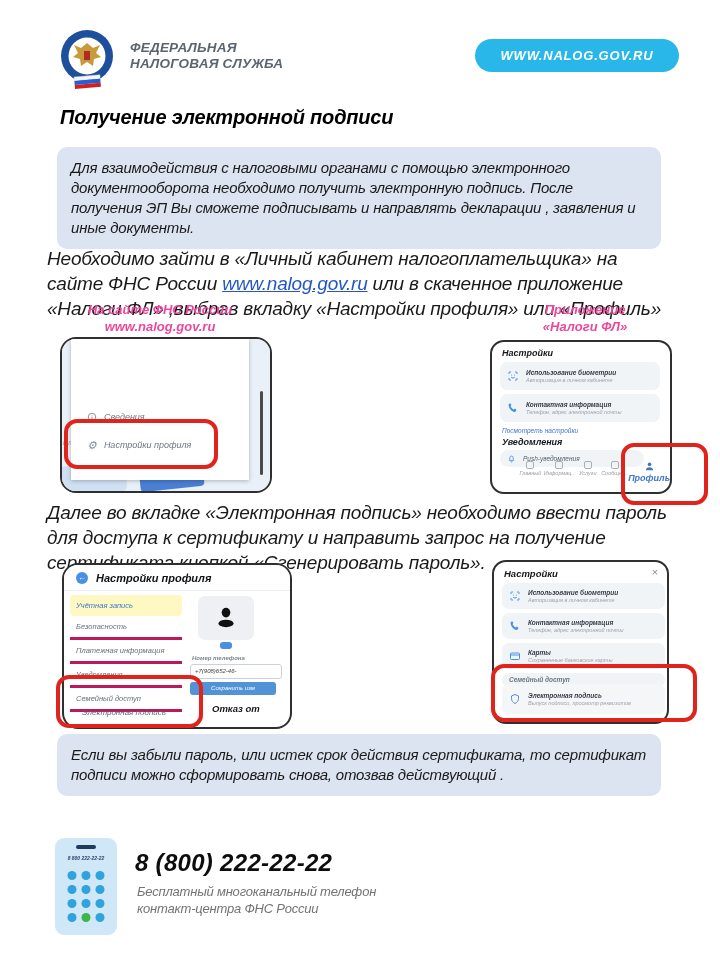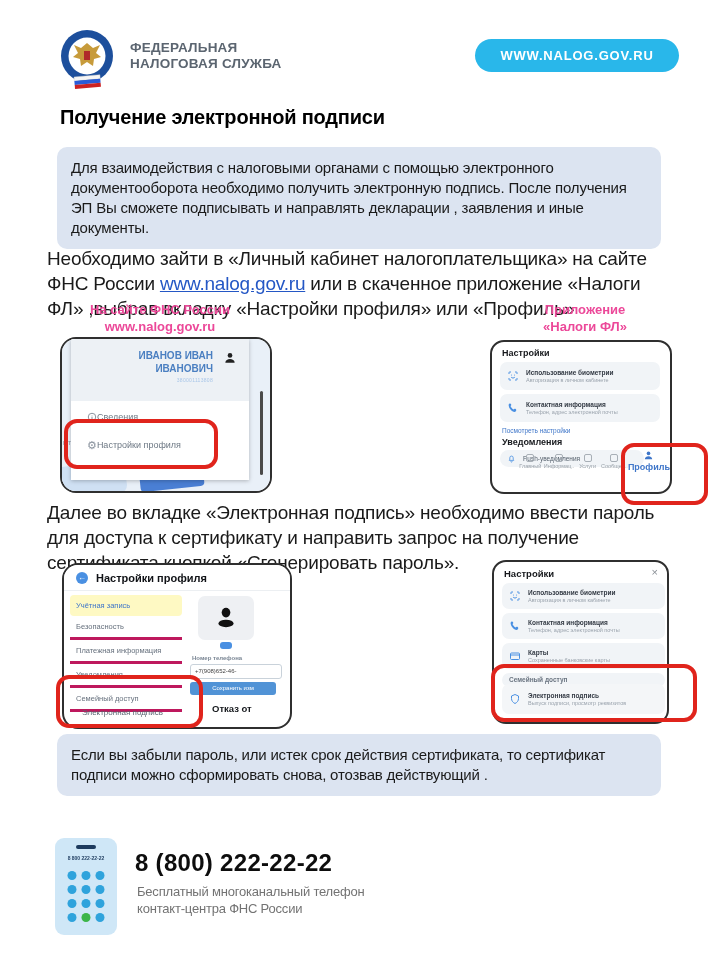--- a/index.html
+++ b/index.html
@@ -1,18 +1,18 @@
 <!DOCTYPE html>
 <html><head>
 <meta charset="utf-8">
 <style>
   html,body { margin:0; padding:0; background:#fff; }
   .page {
     position:relative; width:720px; height:960px; background:#ffffff;
-    font-family:"Liberation Sans", sans-serif; color:#111; overflow:hidden;
+    font-family:"Liberation Sans", sans-serif; color:#111; overflow:hidden;font-style:italic;
   }
   .abs { position:absolute; }
 
   
   .org-name { font-weight:bold; font-size:13.5px; color:#5b6570; line-height:16px; letter-spacing:.2px; }
   .site-btn {
     width:204px; height:33px; background:#29b7ea; border-radius:17px;
     color:#fff; font-weight:bold; font-size:13px; letter-spacing:.8px;
     display:flex; align-items:center; justify-content:center; cursor:pointer;
   }
@@ -34,30 +34,30 @@
   
   .s1-under { position:absolute; inset:0; background:#e9f0f8; }
   .s1-frag { position:absolute; left:1px; top:100px; font-size:7px; color:#8a95a3; }
   .s1-blob1 { position:absolute; left:-6px; bottom:-6px; width:70px; height:34px; background:#cfe0f3; border-radius:8px; transform:rotate(-8deg); }
   .s1-blob2 { position:absolute; left:78px; bottom:2px; width:64px; height:16px; background:#4a7fd4; border-radius:4px; transform:rotate(-6deg); }
   .s1-panel { position:absolute; left:9px; top:0; width:178px; height:141px; background:#fff; box-shadow:0 1px 4px rgba(0,0,0,.25); }
   .s1-head { position:absolute; left:0; top:0; right:0; height:62px; background:#edf1f5; }
   .s1-name { position:absolute; right:36px; top:11px; width:108px; text-align:right; color:#4a7fc1; font-weight:bold; font-size:10px; line-height:1.25; }
   .s1-inn  { position:absolute; right:36px; top:38px; font-size:5px; color:#a9c6e8; letter-spacing:.3px; }
   .s1-user { position:absolute; right:12px; top:12px; width:14px; height:14px; color:#222; }
-  .s1-row { position:absolute; left:16px; font-size:9px; color:#6d7884; display:flex; align-items:center; cursor:pointer; }
+  .s1-row { position:absolute; left:16px; font-size:9px; color:#6d7884; display:flex; align-items:center; gap:7px; cursor:pointer; }
   .s1-scroll { position:absolute; right:7px; top:52px; width:3px; height:84px; background:#4a4a4a; border-radius:2px; }
 
   
   .set-title { font-weight:bold; color:#16181c; }
   .pill { position:absolute; background:#f1f4f7; border-radius:7px; display:flex; align-items:center; gap:7px; padding:0 7px; cursor:pointer; }
   .pill .ic { flex:0 0 auto; width:12px; height:12px; }
   .pill .tt { font-size:6.5px; font-weight:bold; color:#333a44; line-height:1.4; }
   .pill .st { font-size:5.5px; color:#9aa3ad; line-height:1.3; }
-  .tabbar { position:absolute; left:0; right:0; bottom:20px; display:flex; align-items:center;margin-left:25px; }
+  .tabbar { position:absolute; left:0; right:0; bottom:9px; display:flex; align-items:flex-start;margin-left:25px; }
   .tab { flex:1; text-align:center; font-size:5.5px; color:#98a0a8; cursor:pointer; }
   .tab .tic { display:block; margin:0 auto 1px; width:6px; height:6px; border:1px solid #a8afb6; border-radius:2px; }
   .tab-active { color:#3f76c9; font-size:9px; font-weight:bold; }
   .tab-active .tic { width:11px; height:11px; border:none; color:#3f76c9; }
 
   
   .s3-head { position:absolute; left:0; top:0; right:0; height:25px; border-bottom:1px solid #eceff2; display:flex; align-items:center; gap:8px; padding-left:12px; background:#fff; }
   .s3-back { width:12px; height:12px; border-radius:50%; background:#4a90e2; color:#fff; font-size:8px; line-height:12px; text-align:center; cursor:pointer; }
   .s3-title { font-size:11px; font-weight:bold; color:#101216; }
   .s3-menu { position:absolute; left:6px; top:30px; width:112px; }
@@ -124,30 +124,20 @@
     <div>«Налоги ФЛ»</div>
   </div>
 
   <div class="abs shot" style="left:60px; top:337px; width:208px; height:152px;">
     <div class="s1-under">
       <span class="s1-frag">ыт</span>
       <div class="s1-blob1"></div>
       <div class="s1-blob2"></div>
     </div>
     <div class="s1-panel">
-      <div class="s1-head">
-        <div class="s1-name">ИВАНОВ ИВАН ИВАНОВИЧ</div>
-        <div class="s1-inn">380001113808</div>
-        <div class="s1-user">
-          <svg viewBox="0 0 24 24" width="14" height="14" fill="currentColor">
-              <circle cx="12" cy="7.5" r="4"></circle>
-              <path d="M4 20c0-4.5 4-6.5 8-6.5s8 2 8 6.5z"></path>
-            </svg>
-        </div>
-      </div>
       <div class="s1-row" style="top:73px;">
         <svg viewBox="0 0 24 24" width="10" height="10" fill="none" stroke="#8a939e" stroke-width="2.4">
             <circle cx="12" cy="12" r="9"></circle>
             <path d="M12 7.5v1M12 11v6"></path>
           </svg>
         <span>Сведения</span>
       </div>
       <div class="s1-row" style="top:101px;">
         <span style="font-size:11px; color:#8a939e; line-height:10px;">⚙</span>
         <span>Настройки профиля</span>

